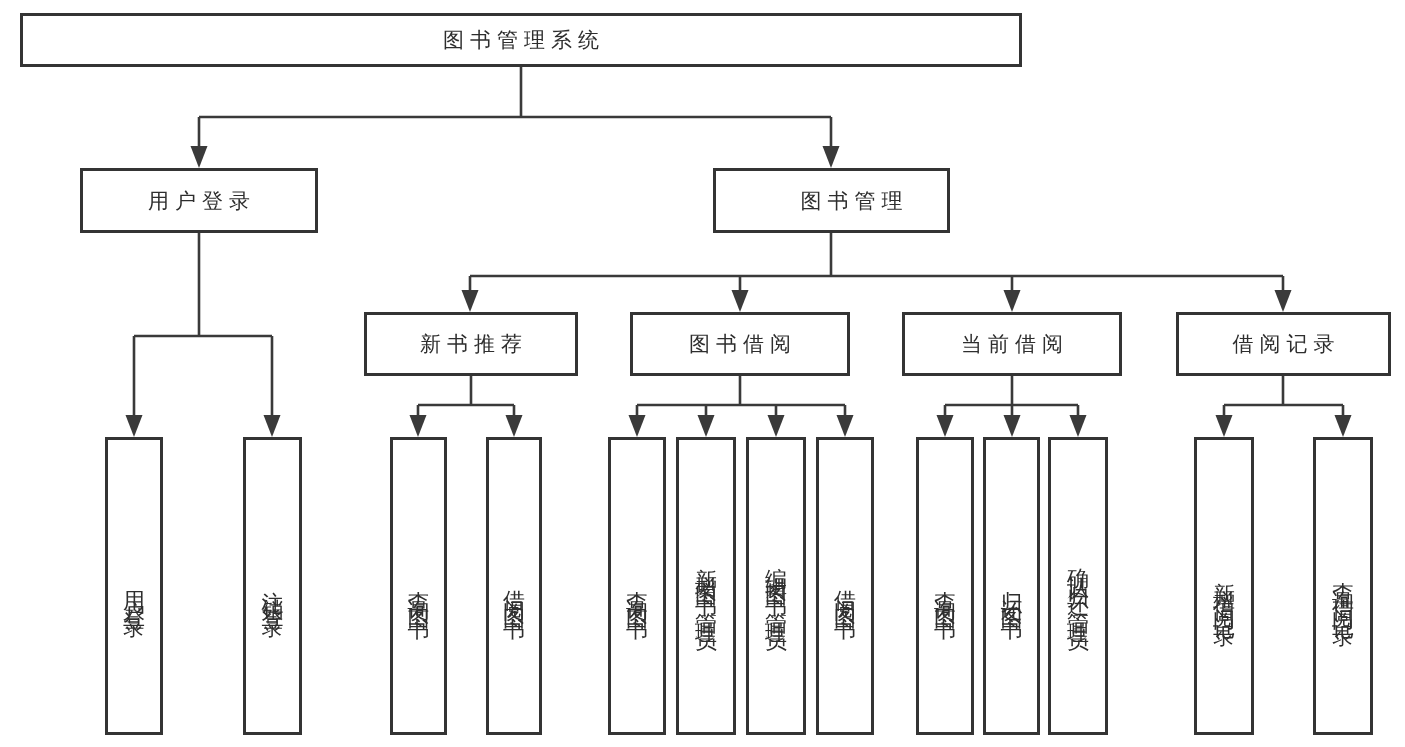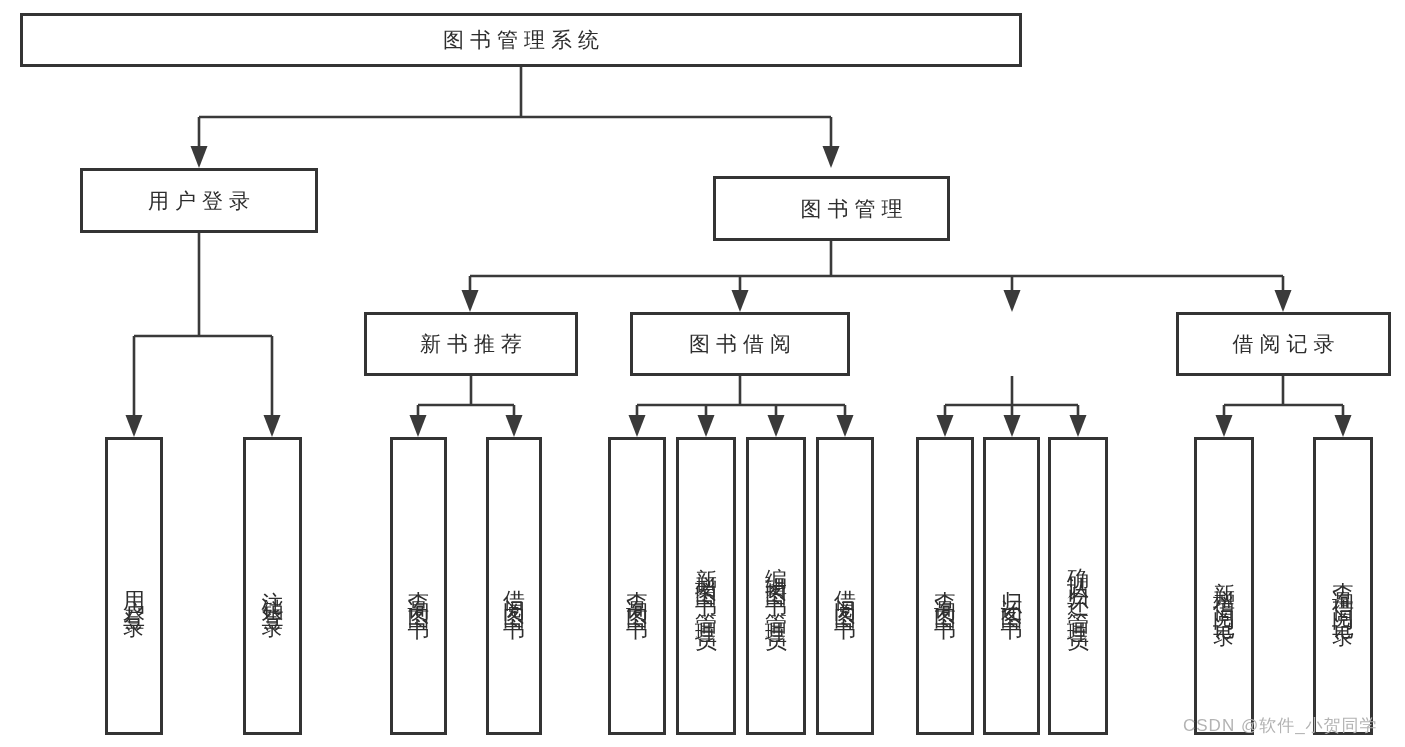--- a/index.html
+++ b/index.html
@@ -95,29 +95,32 @@
     <polygon class="arrow" points="1334.5,415 1351.5,415 1343,437"></polygon>
   </svg>
 
   <div class="box hbox" style="left:20px;top:13px;width:1002px;height:54px;">
     <span>图书管理系统</span>
   </div>
 
   <div class="box hbox" style="left:80px;top:168px;width:238px;height:65px;">
     <span>用户登录</span>
   </div>
-  <div class="box hbox" style="left:713px;top:176px;width:237px;height:65px;padding-left:40px;">
+  <div class="box hbox" style="left:713px;top:168px;width:237px;height:65px;padding-left:40px;">
     <span>图书管理</span>
   </div>
 
   <div class="box hbox" style="left:364px;top:312px;width:214px;height:64px;justify-content:center;">
     <span>新书推荐</span>
   </div>
   <div class="box hbox" style="left:630px;top:312px;width:220px;height:64px;text-align:right;">
     <span>图书借阅</span>
+  </div>
+  <div class="box hbox" style="left:902px;top:312px;width:220px;height:64px;">
+    <span>当前借阅</span>
   </div>
   <div class="box hbox" style="left:1176px;top:312px;width:215px;height:64px;">
     <span>借阅记录</span>
   </div>
 
   <div class="box vbox" style="left:105px;top:437px;width:58px;height:298px;">
     <span>用户登录</span>
   </div>
   <div class="box vbox" style="left:243px;top:437px;width:59px;height:298px;">
     <span>注销登录</span>
@@ -153,15 +156,14 @@
     <span>确认归还（管理员）</span>
   </div>
 
   <div class="box vbox" style="left:1194px;top:437px;width:60px;height:298px;">
     <span>新增借阅记录</span>
   </div>
   <div class="box vbox" style="left:1313px;top:437px;width:60px;height:298px;">
     <span>查询借阅记录</span>
   </div>
 
-  <div class="watermark">CSDN @软件_小贺同学</div>
 
 </div>
 
 </body></html>

